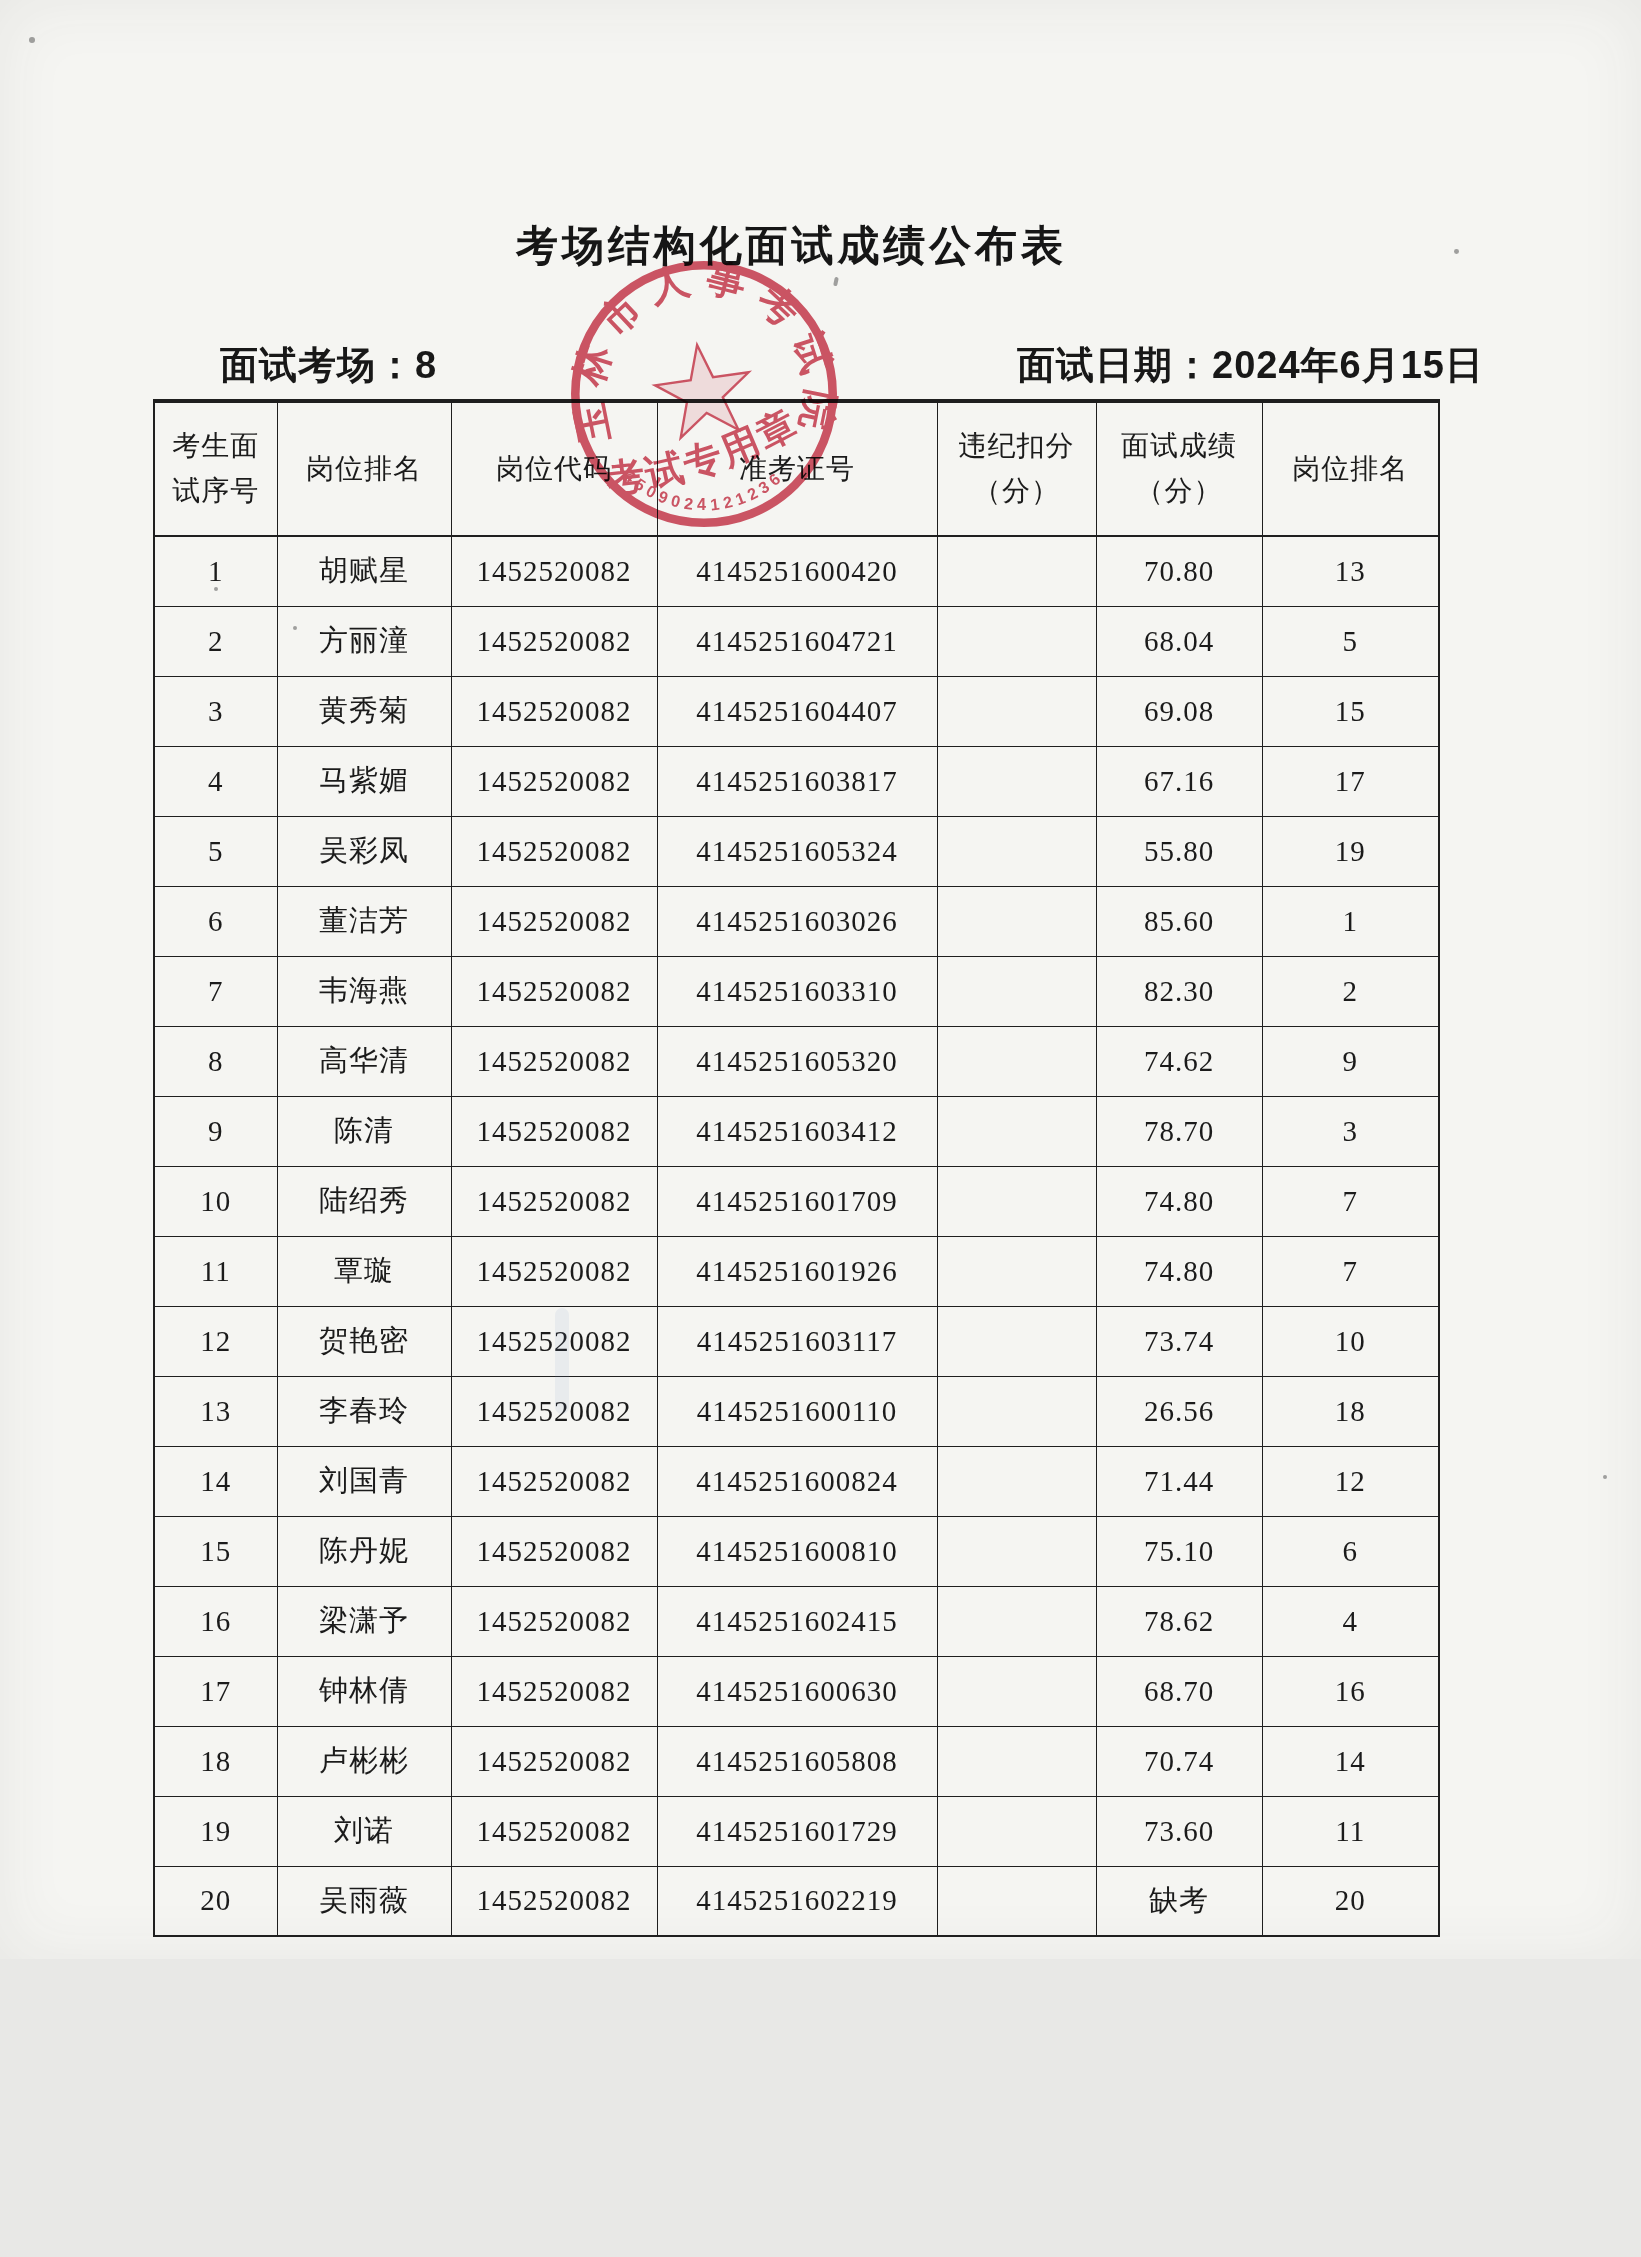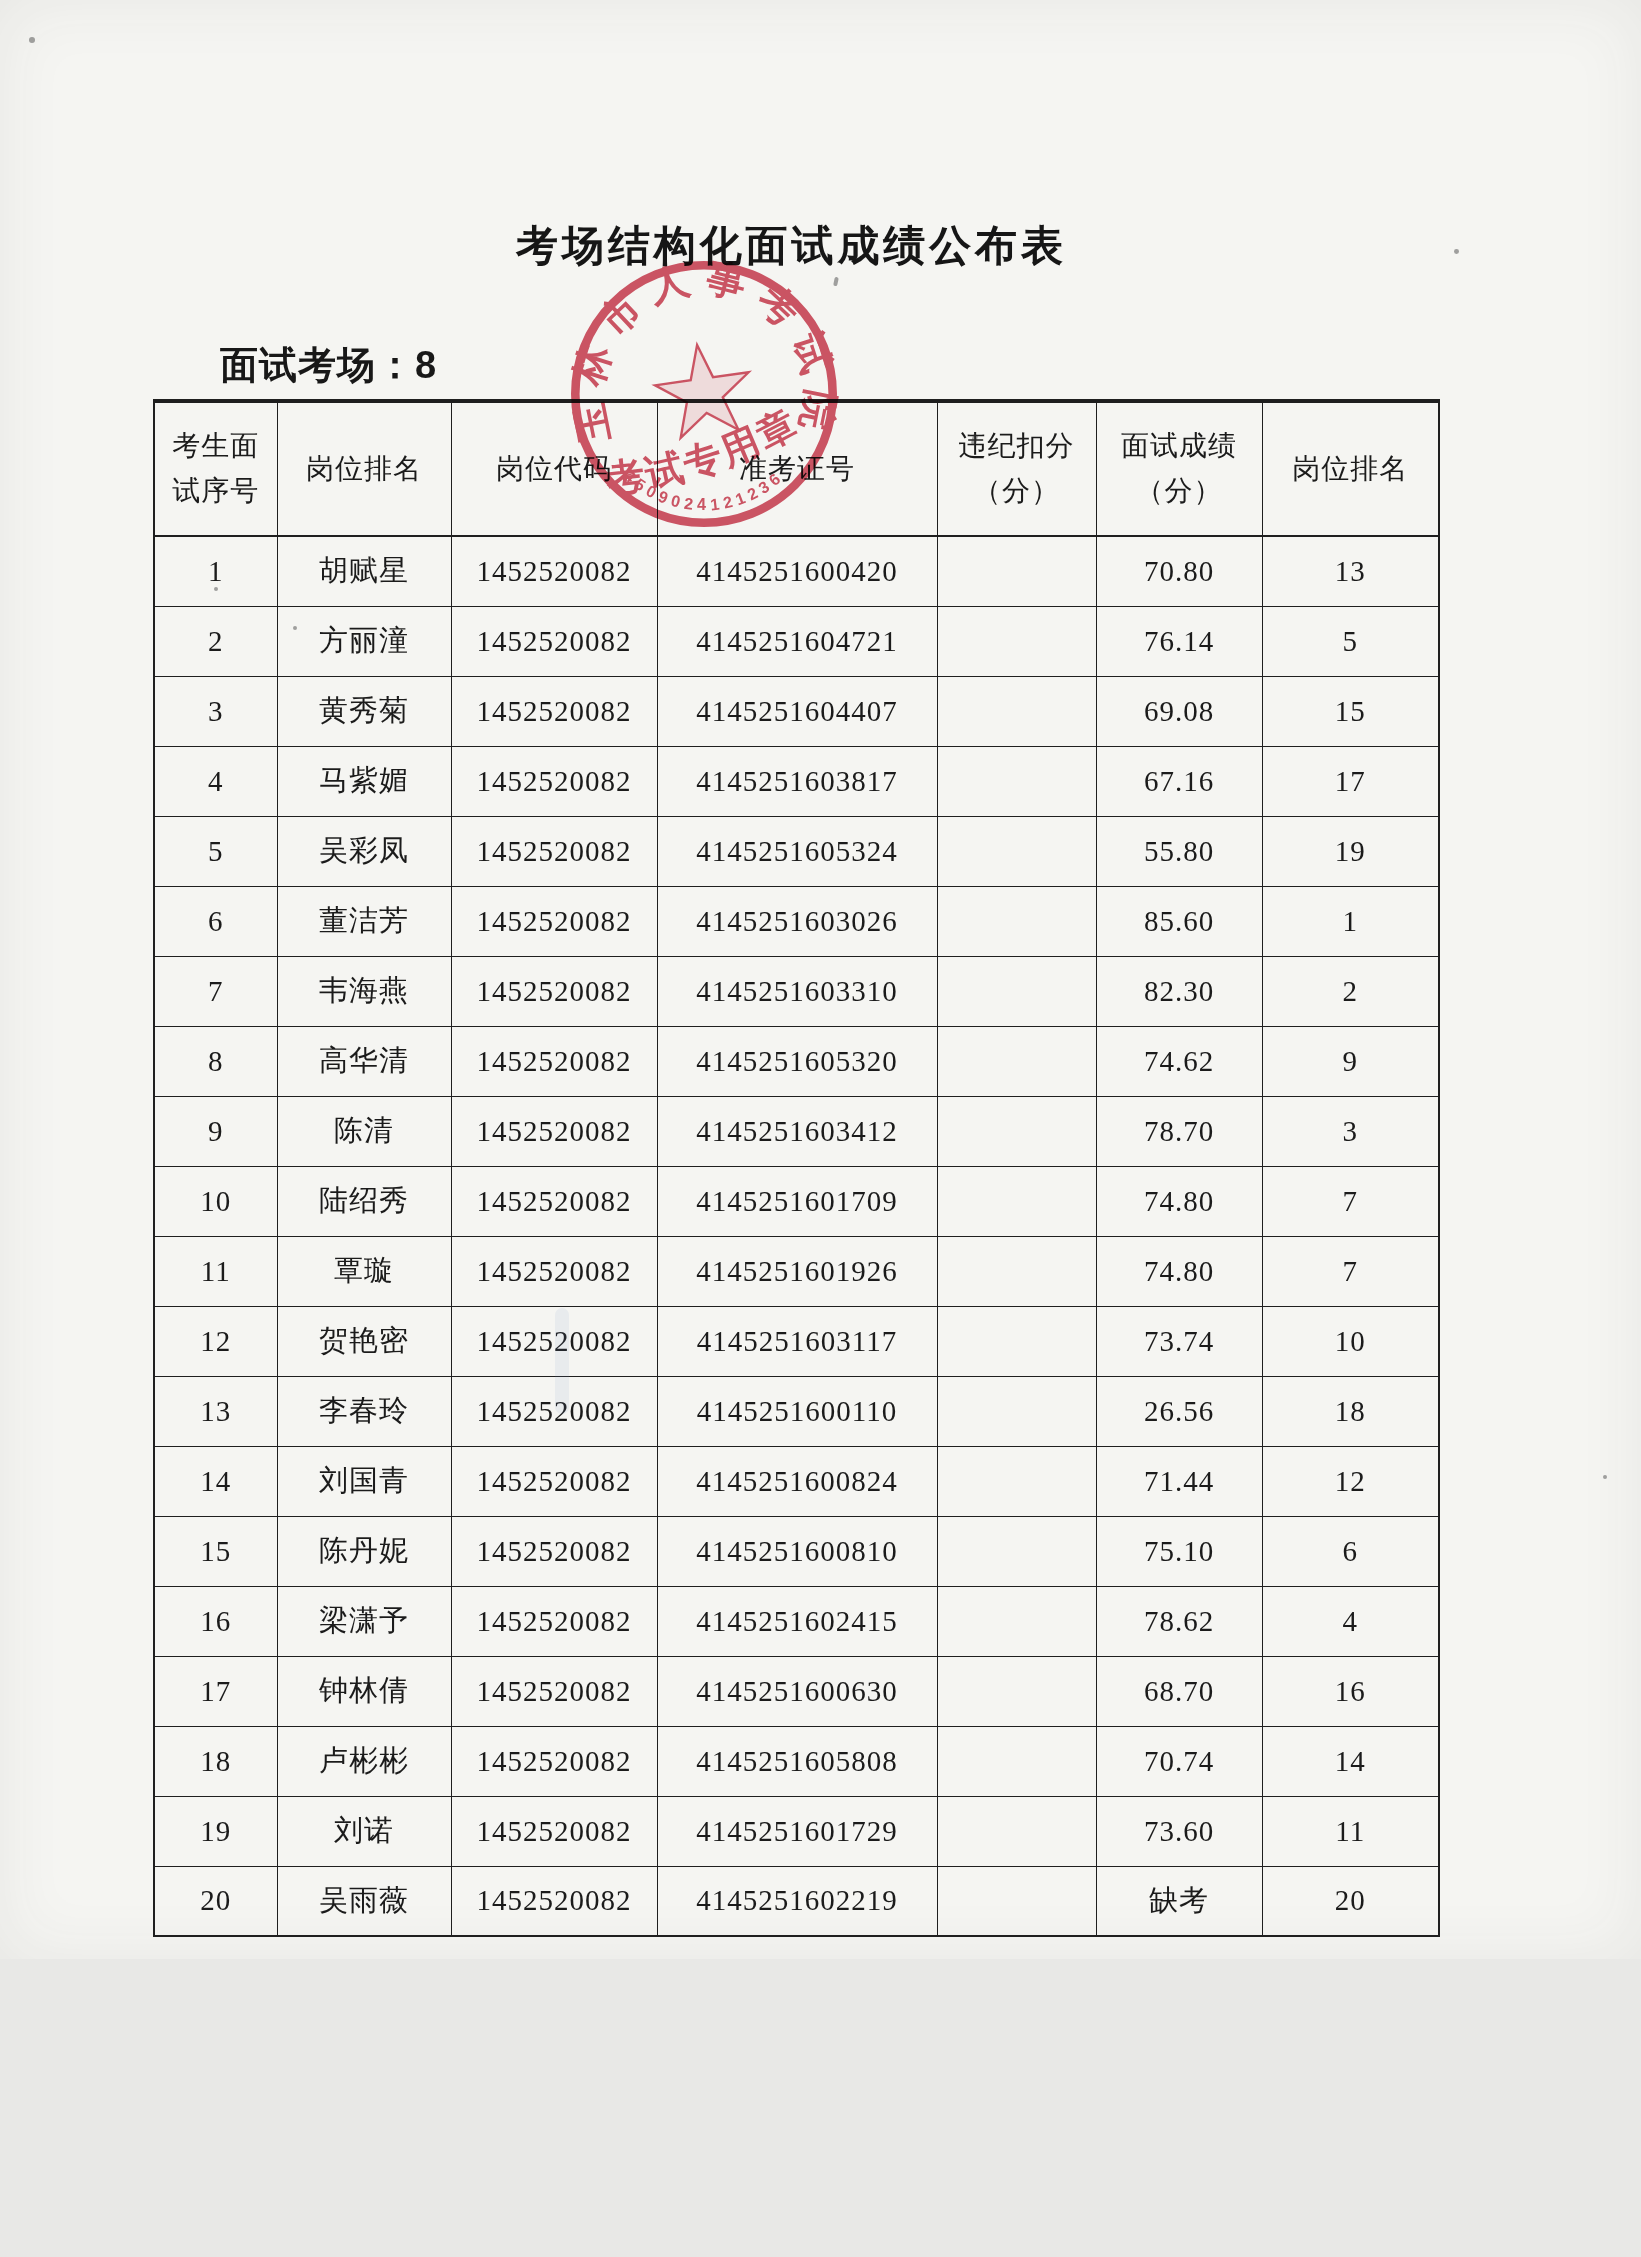--- a/index.html
+++ b/index.html
@@ -72,20 +72,21 @@
   }
 </style>
 </head>
 <body>
 
 <div class="page">
 
   <h1 class="title">考场结构化面试成绩公布表</h1>
 
   <div class="meta room">面试考场：8</div>
+  <div class="meta date">面试日期：2024年6月15日</div>
 
   <table class="score-table">
     <colgroup>
       <col class="c-seq">
         <col class="c-name">
         <col class="c-post">
         <col class="c-ticket">
       <col class="c-penalty">
         <col class="c-score">
         <col class="c-rank">
@@ -113,21 +114,21 @@
           <td></td>
           <td>70.80</td>
           <td>13</td>
         </tr>
         <tr>
           <td>2</td>
           <td>方丽潼</td>
           <td>1452520082</td>
           <td>4145251604721</td>
           <td></td>
-          <td>76.14</td>
+          <td>68.04</td>
           <td>5</td>
         </tr>
         <tr>
           <td>3</td>
           <td>黄秀菊</td>
           <td>1452520082</td>
           <td>4145251604407</td>
           <td></td>
           <td>69.08</td>
           <td>15</td>

